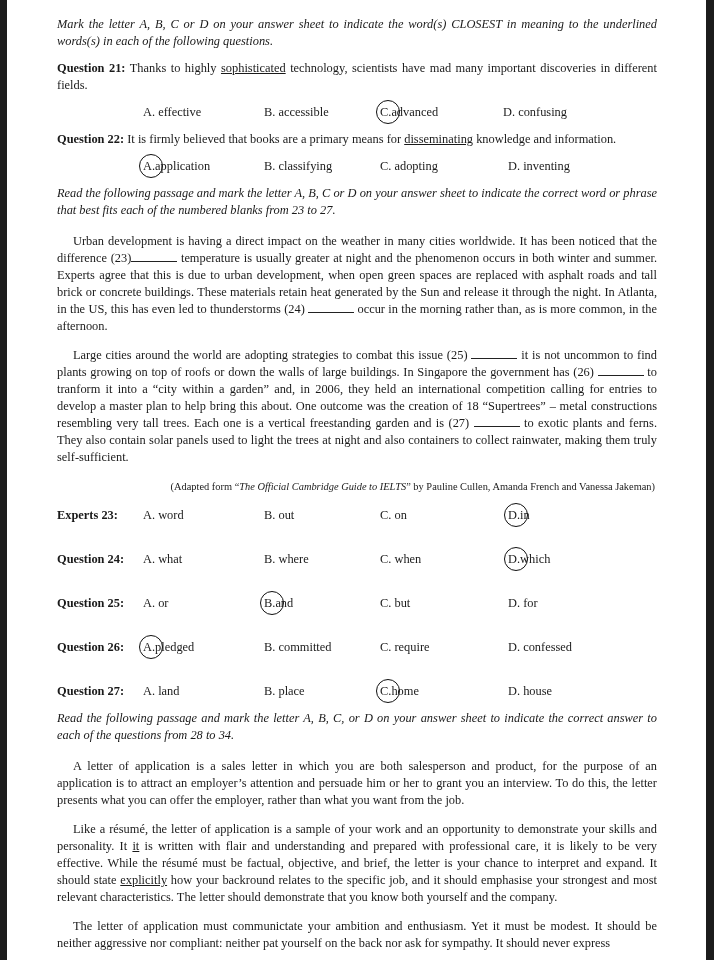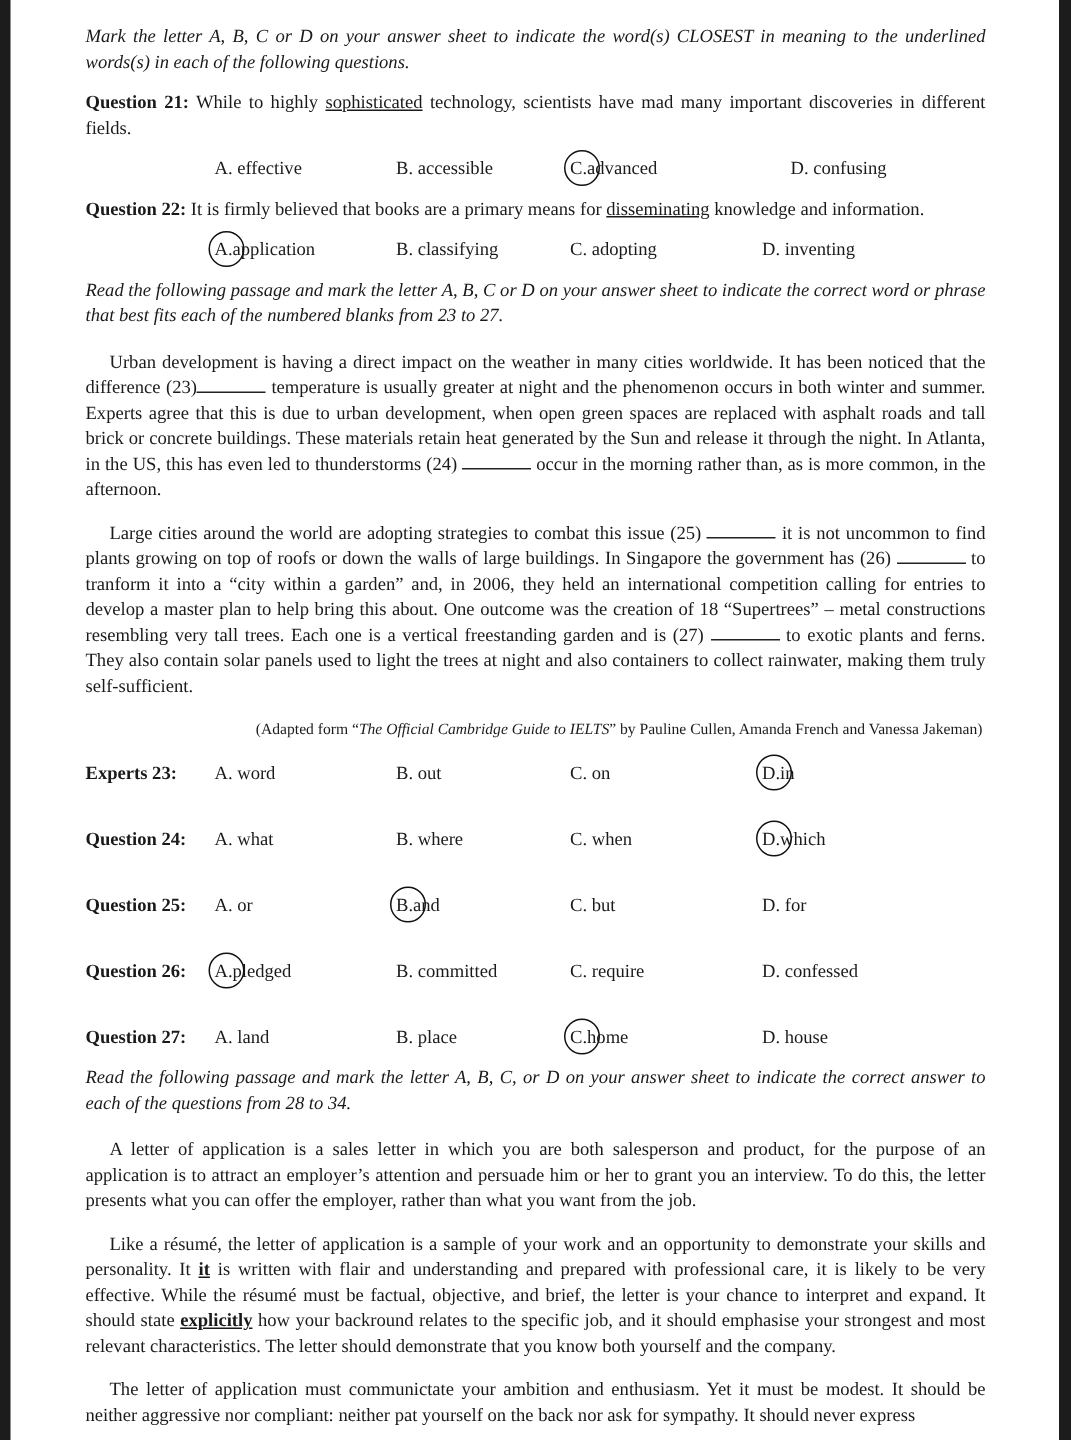--- a/index.html
+++ b/index.html
@@ -14,21 +14,21 @@
   .edge-right { position: absolute; right: 0; top: 0; width: 8px; height: 960px; background: #1c1c1c; }
   .page {
     position: absolute; left: 57px; top: 16px; width: 600px;
     font-size: 12.4px; line-height: 17px;
   }
   .instr { font-weight: normal; font-style: italic; text-align: justify; margin: 0; }
   p { margin: 0; text-align: justify; }
   .q { margin-top: 10px; }
   .q-label { font-weight: bold; }
   .u { text-decoration: underline; }
-  .bu { font-weight: bold; text-decoration: underline; }
+  .bu { font-weight: normal; text-decoration: underline; }
   .opts { position: relative; height: 17px; margin-top: 10px; }
   .opt { position: absolute; top: 0; white-space: nowrap; }
   .circ {
     display: inline-block; position: relative;
   }
   .circ::before {
     content: ""; position: absolute; left: -4px; top: -4px;
     width: 22px; height: 22px; border: 1.6px solid #111; border-radius: 50%;
   }
   .para { text-indent: 16px; margin-top: 12px; }
@@ -41,27 +41,27 @@
 <body>
 
 <div class="edge-left"></div>
 <div class="edge-right"></div>
 
 <div class="page">
 
   <p class="instr">Mark the letter A, B, C or D on your answer sheet to indicate the word(s) CLOSEST in meaning to the underlined words(s) in each of the following questions.</p>
 
   <p class="q">
-    <span class="q-label">Question 21:</span><span> While to highly </span><span class="u">sophisticated</span><span> technology, scientists have mad many important discoveries in different fields.</span>
+    <span class="q-label">Question 21:</span><span> Thanks to highly </span><span class="u">sophisticated</span><span> technology, scientists have mad many important discoveries in different fields.</span>
   </p>
   <div class="opts">
     <span class="opt" style="left:86px"><span>A.</span><span> effective</span></span>
     <span class="opt" style="left:207px"><span>B.</span><span> accessible</span></span>
     <span class="opt" style="left:323px"><span class="circ">C.</span><span>advanced</span></span>
-    <span class="opt" style="left:470px"><span>D.</span><span> confusing</span></span>
+    <span class="opt" style="left:446px"><span>D.</span><span> confusing</span></span>
   </div>
 
   <p class="q" style="margin-top:10px">
     <span class="q-label">Question 22:</span><span> It is firmly believed that books are a primary means for </span><span class="u">disseminating</span><span> knowledge and information.</span>
   </p>
   <div class="opts">
     <span class="opt" style="left:86px"><span class="circ">A.</span><span>application</span></span>
     <span class="opt" style="left:207px"><span>B.</span><span> classifying</span></span>
     <span class="opt" style="left:323px"><span>C.</span><span> adopting</span></span>
     <span class="opt" style="left:451px"><span>D.</span><span> inventing</span></span>

